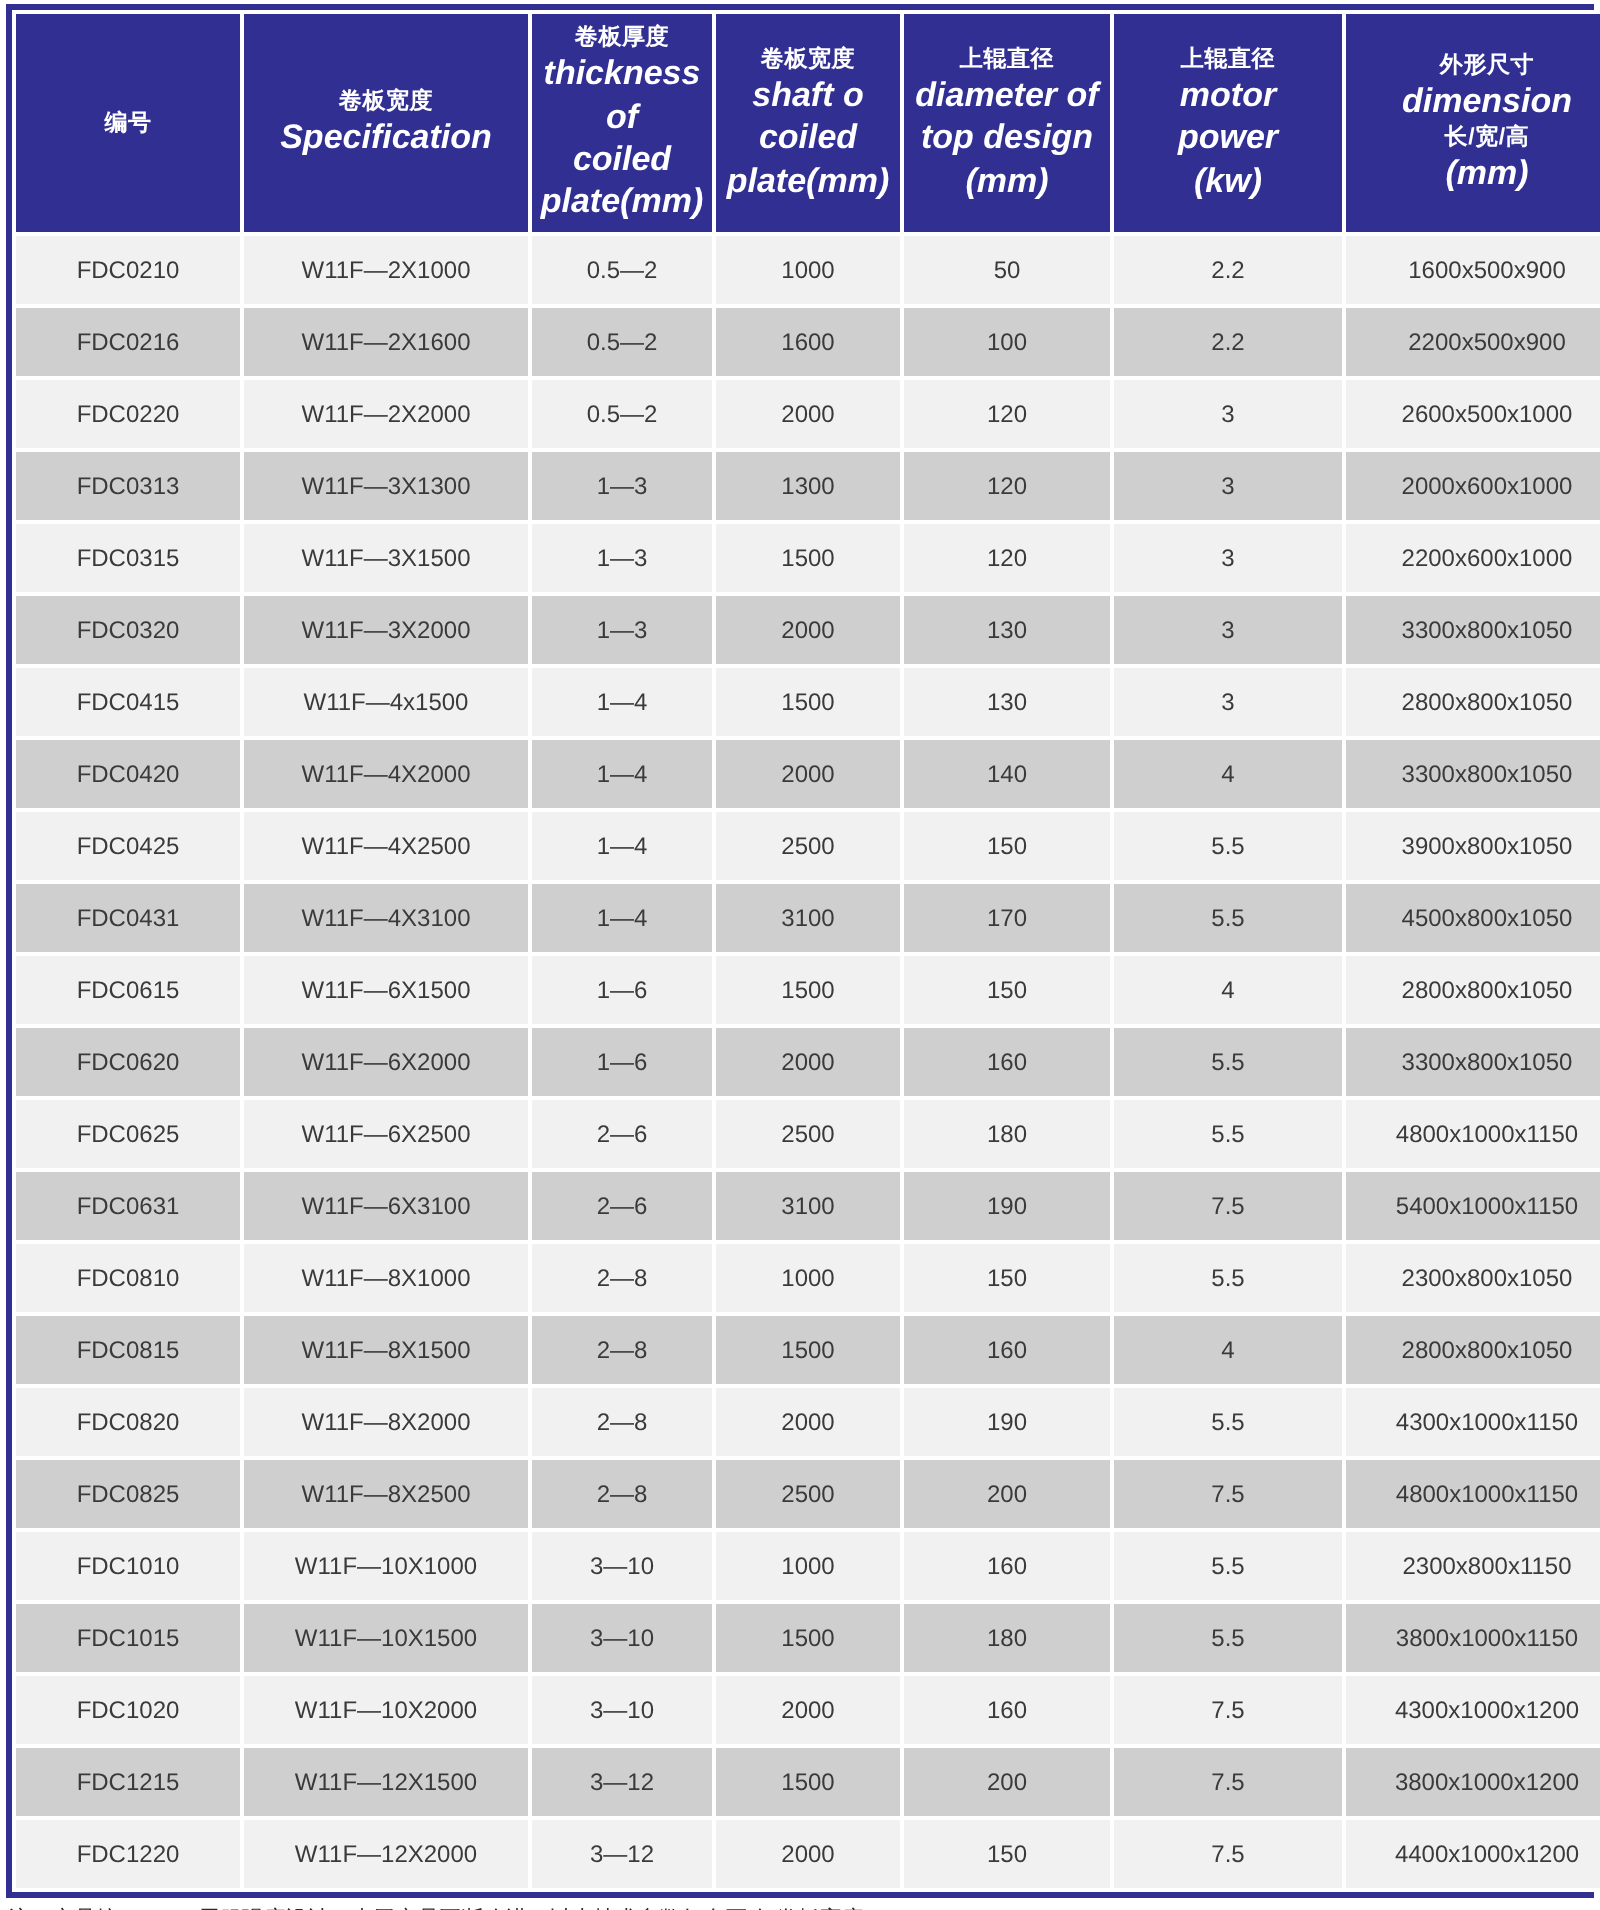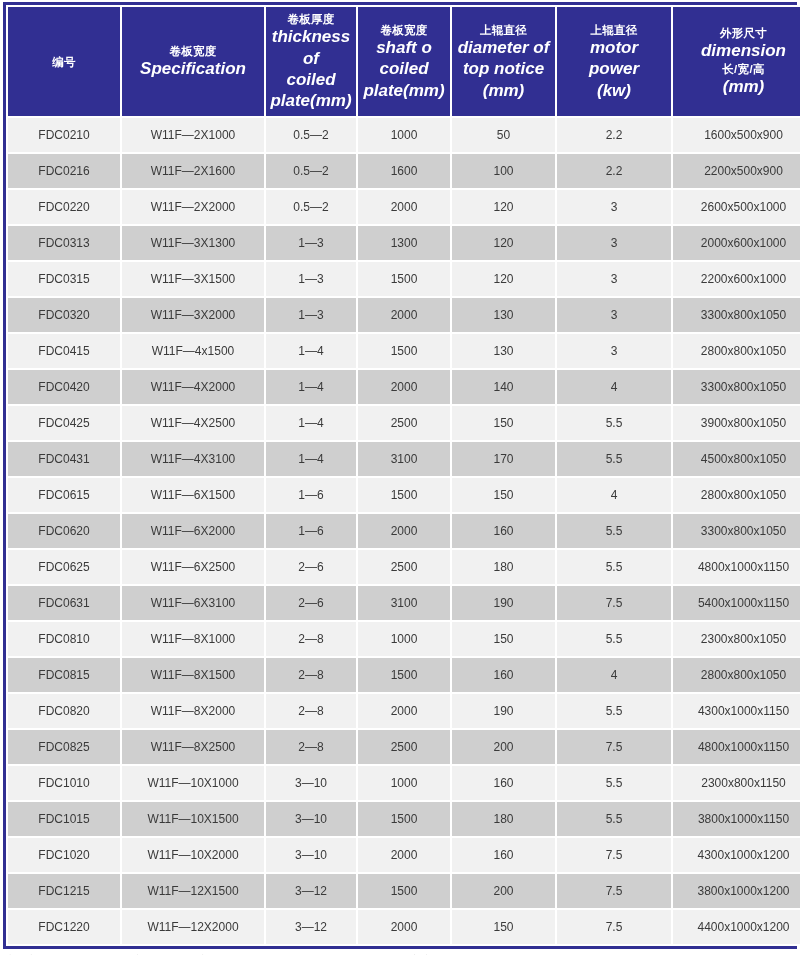--- a/index.html
+++ b/index.html
@@ -135,21 +135,21 @@
           </th>
           <th>
             <span class="hdr-cn">卷板宽度</span>
             <span class="hdr-en">shaft o</span>
             <span class="hdr-en">coiled</span>
             <span class="hdr-en">plate(mm)</span>
           </th>
           <th>
             <span class="hdr-cn">上辊直径</span>
             <span class="hdr-en">diameter of</span>
-            <span class="hdr-en">top notice</span>
+            <span class="hdr-en">top design</span>
             <span class="hdr-en">(mm)</span>
           </th>
           <th>
             <span class="hdr-cn">上辊直径</span>
             <span class="hdr-en">motor</span>
             <span class="hdr-en">power</span>
             <span class="hdr-en">(kw)</span>
           </th>
           <th>
             <span class="hdr-cn">外形尺寸</span>

